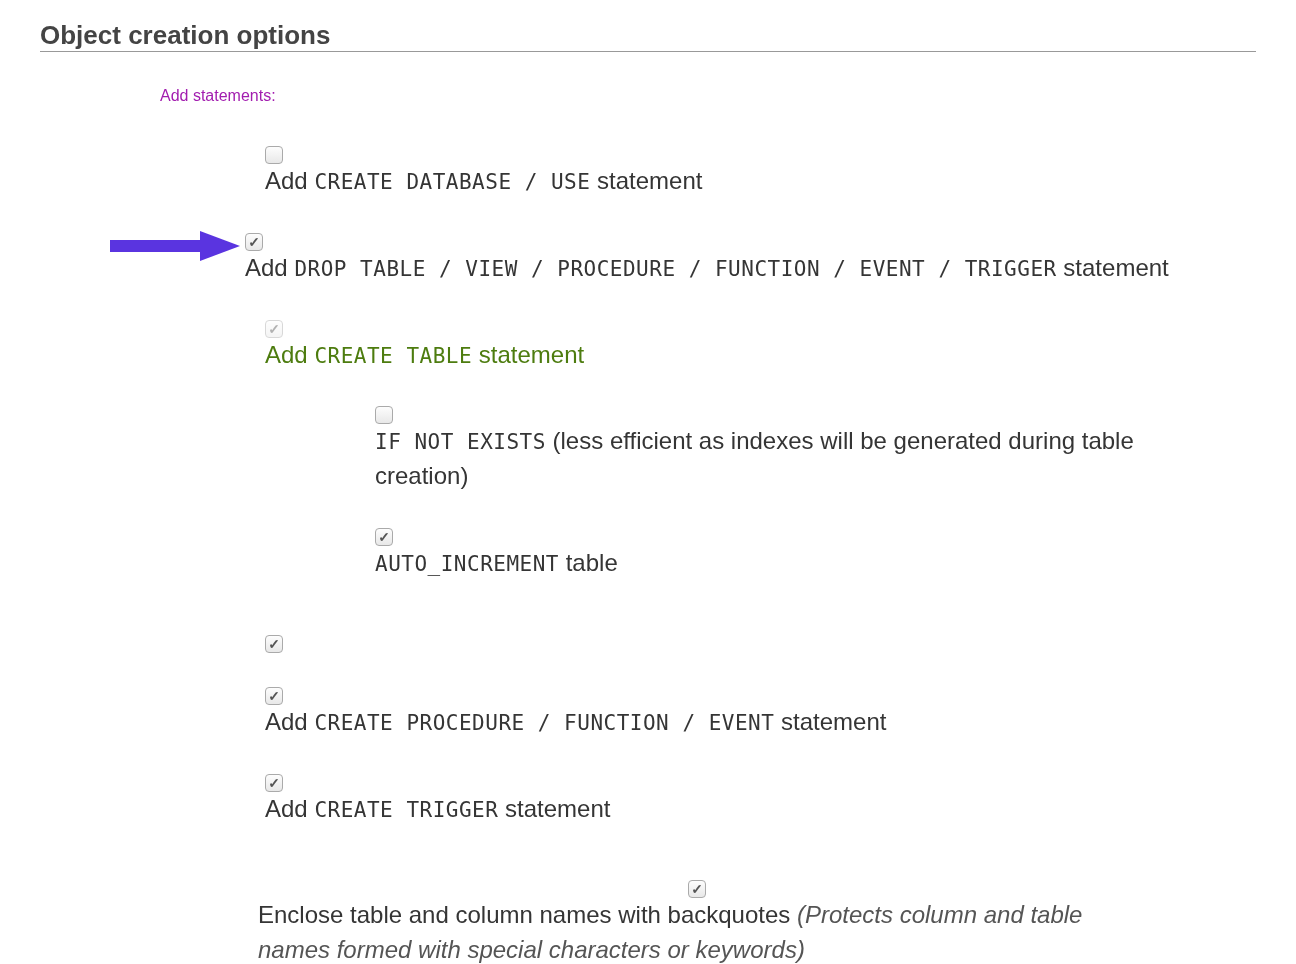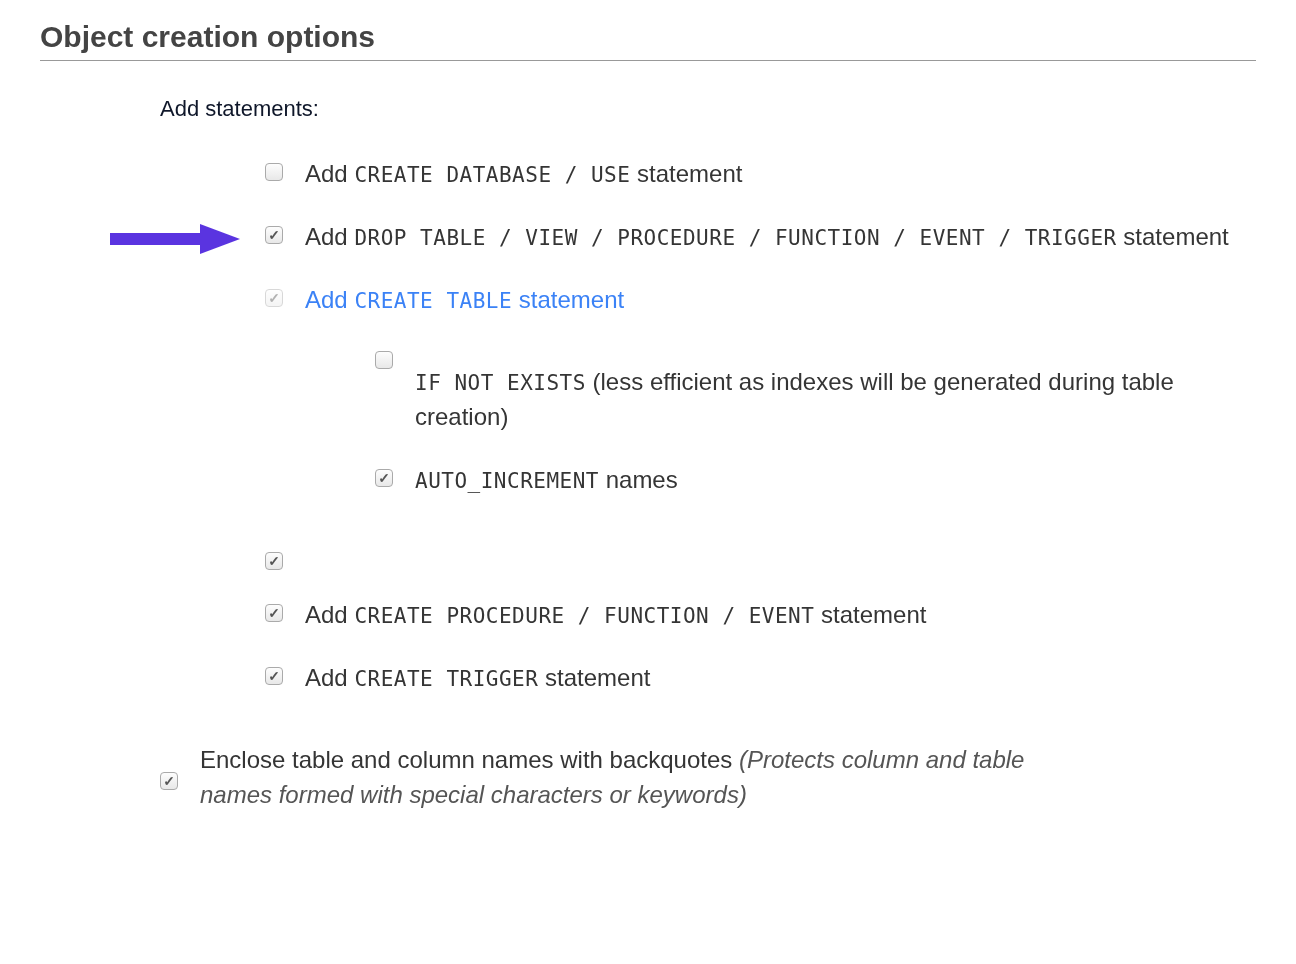--- a/index.html
+++ b/index.html
@@ -8,38 +8,38 @@
       padding: 0;
     }
     body {
       font-family: -apple-system, BlinkMacSystemFont, "Segoe UI", Helvetica, Arial, sans-serif;
       font-size: 23px;
       color: #333;
       background: #fff;
       padding: 20px 40px;
     }
     h2.section-title {
-      font-size: 30px;
+      font-size: 26px;
       font-weight: 700;
       color: #444;
       border-bottom: 1px solid #999;
-      padding-bottom: 6px;
       margin-bottom: 35px;
     }
     .group-title {
-      font-size: 22px;
-      color: #0f172a;
+      font-size: 16px;
+      color: #a21caf;
       margin-left: 120px;
       margin-bottom: 35px;
     }
     .option-row {
       display: flex;
       align-items: flex-start;
       margin-bottom: 28px;
       position: relative;
+      flex-direction: column;
     }
     .option-row.indent-1 { margin-left: 225px; }
     .option-row.indent-2 { margin-left: 335px; }
     .option-row.indent-drop { margin-left: 205px; text-align: right; }
     .option-row.indent-backquote { margin-left: 120px; align-items: center; }
     .cb-wrap {
       width: 18px;
       height: 18px;
       border: 1px solid #aaa;
       border-radius: 4px;
@@ -62,21 +62,21 @@
     .cb-wrap.disabled {
       opacity: 0.45;
       cursor: default;
     }
     .opt-label {
       font-size: 24px;
       color: #353535;
       line-height: 1.45;
     }
     .opt-label.disabled {
-      color: #3b82f6;
+      color: #4d7c0f;
     }
     .code {
       font-family: "Menlo", "Consolas", monospace;
       font-variant: small-caps;
       text-transform: uppercase;
       font-size: 21px;
       letter-spacing: 0.5px;
     }
     .hint {
       font-style: italic;
@@ -86,21 +86,20 @@
       position: absolute;
       left: -140px;
       top: 2px;
       color: #5a34e0;
     }
     .drop-wrap {
       max-width: 960px;
     }
     .wrap-label {
       max-width: 840px;
-      margin-top: 20px;
     }
     .bq-wrap {
       max-width: 900px;
     }
     .spacer { height: 20px; }
   </style>
 </head>
 <body>
 
 <h2 class="section-title">Object creation options</h2>
@@ -136,21 +135,21 @@
 <div class="option-row indent-2">
   <span class="cb-wrap"></span>
   <div class="opt-label wrap-label">
     <span class="code">IF NOT EXISTS</span><span> (less efficient as indexes will be generated during table creation)</span>
   </div>
 </div>
 
 <div class="option-row indent-2">
   <span class="cb-wrap checked"></span>
   <div class="opt-label">
-    <span class="code">AUTO_INCREMENT</span><span> names</span>
+    <span class="code">AUTO_INCREMENT</span><span> table</span>
   </div>
 </div>
 
 <div class="spacer"></div>
 
 <div class="option-row indent-1">
   <span class="cb-wrap checked"></span>
 </div>
 
 <div class="option-row indent-1">

